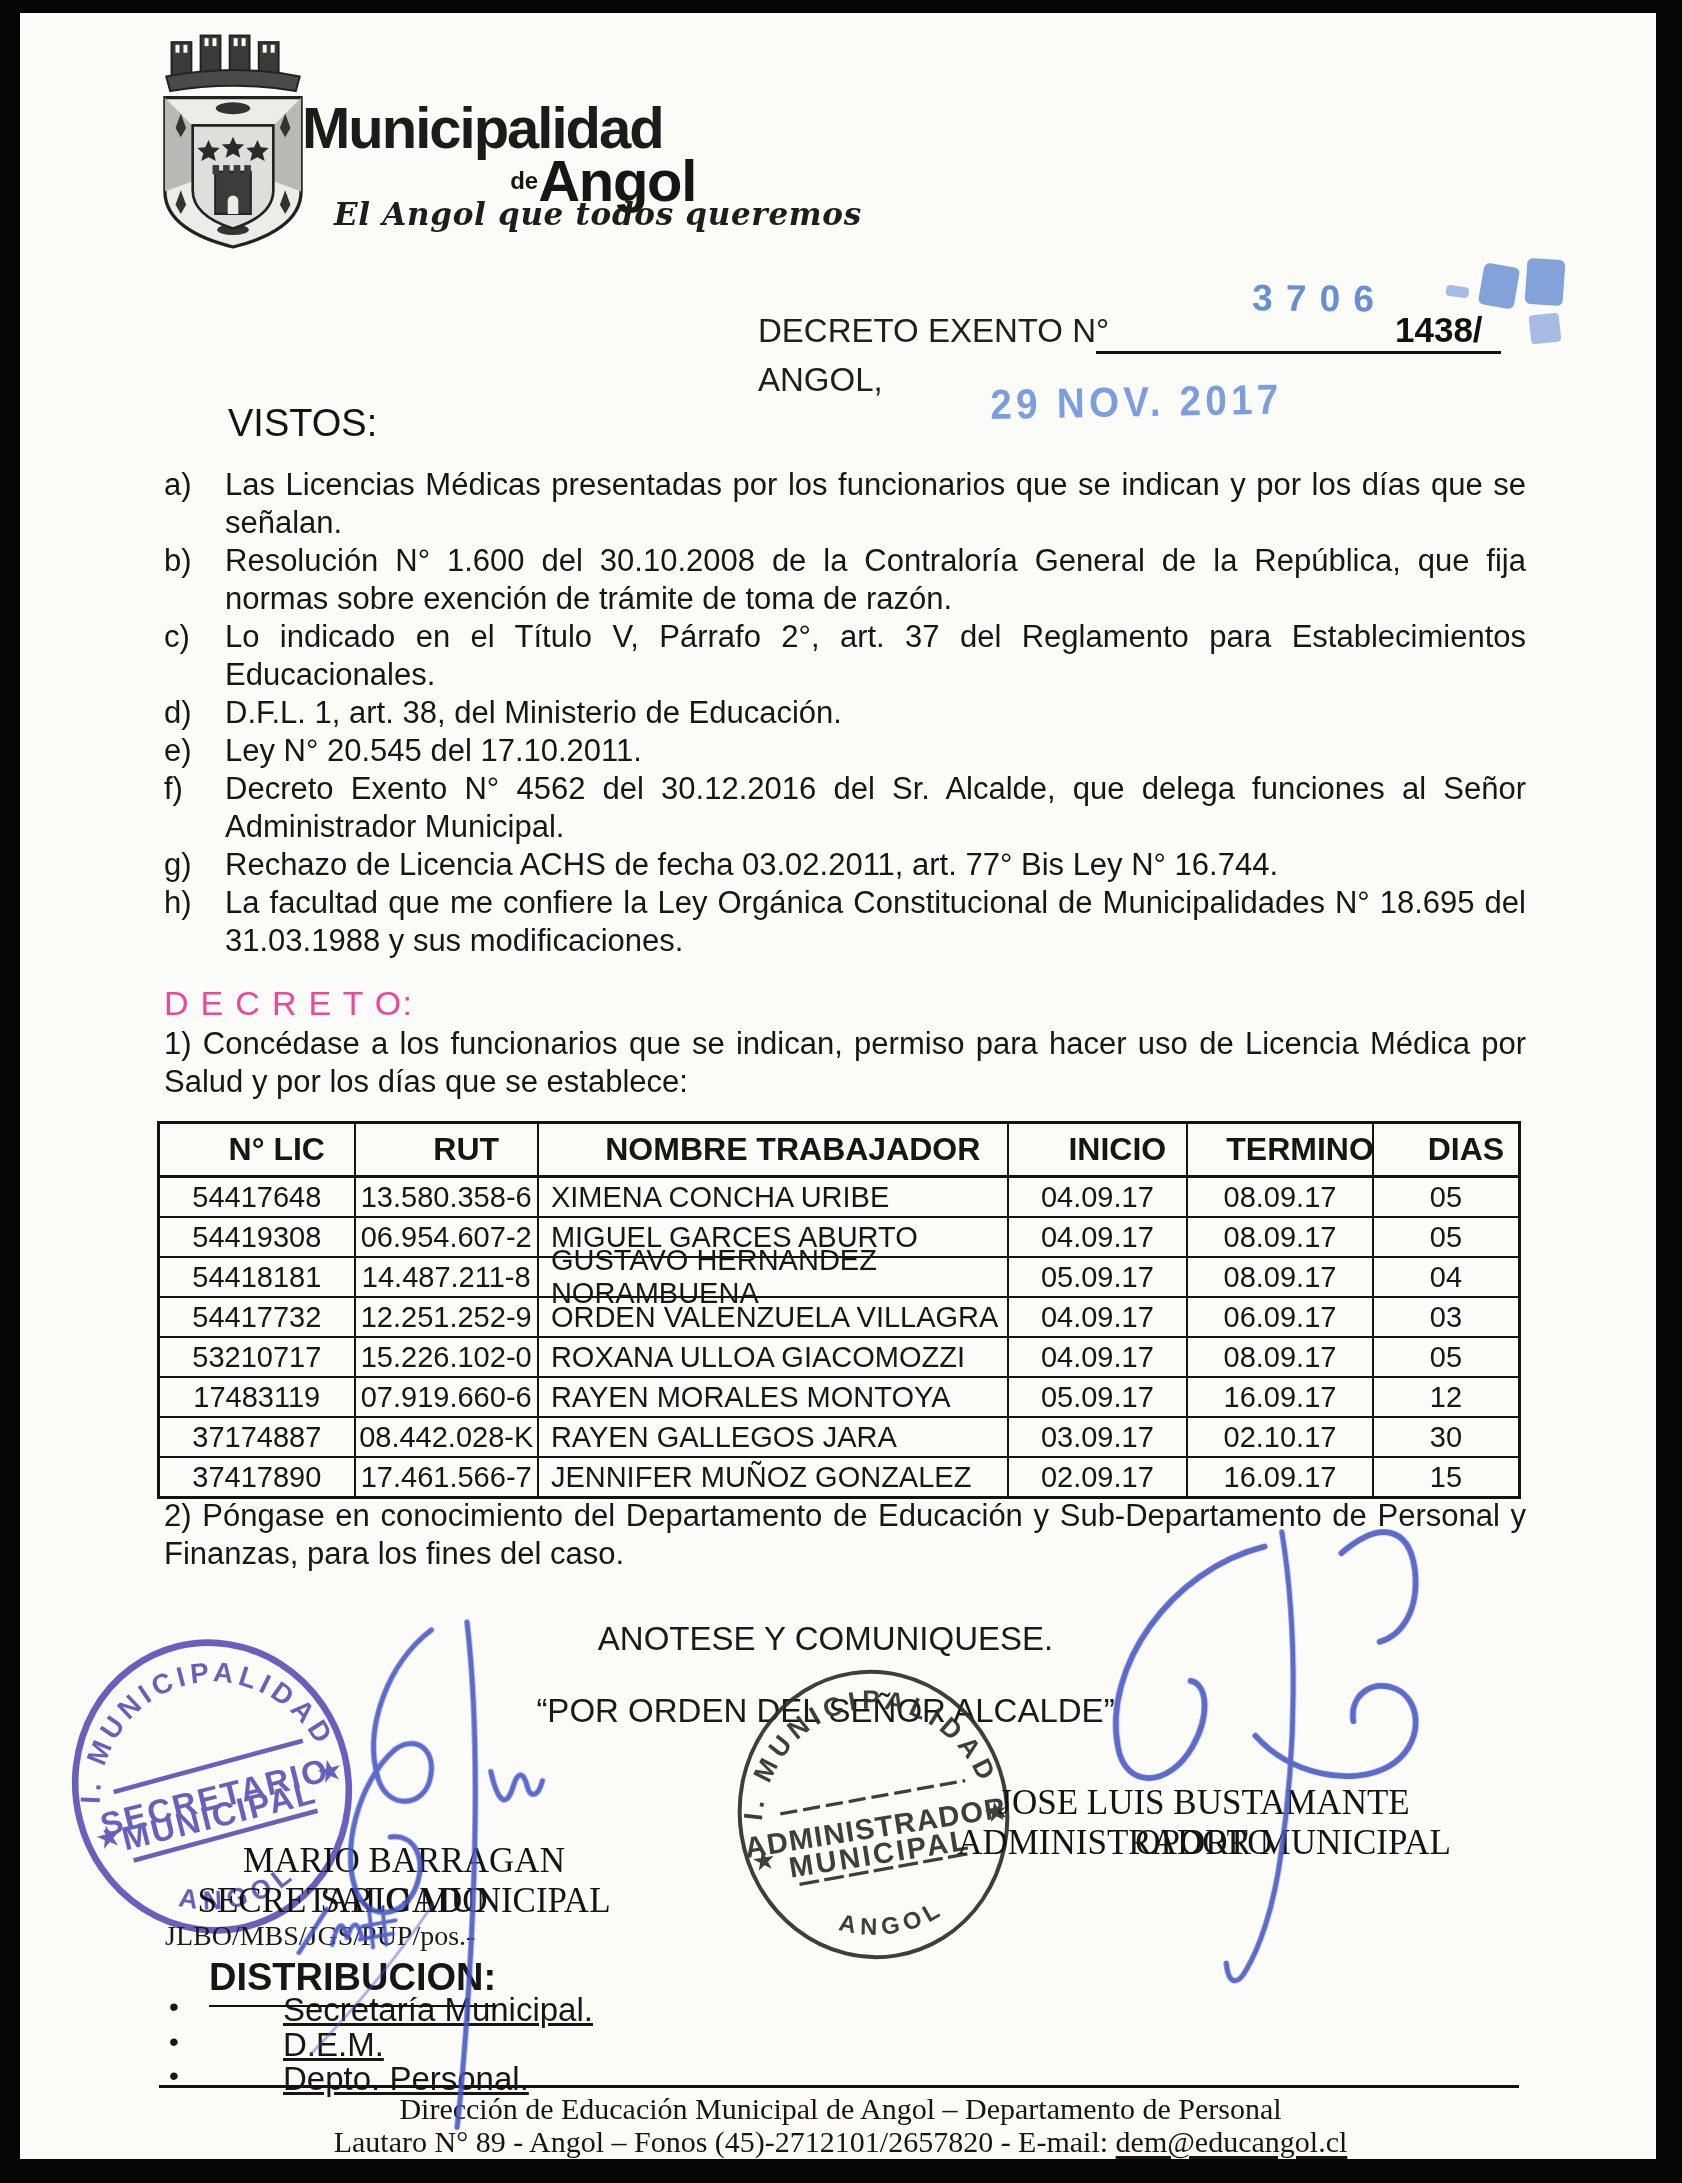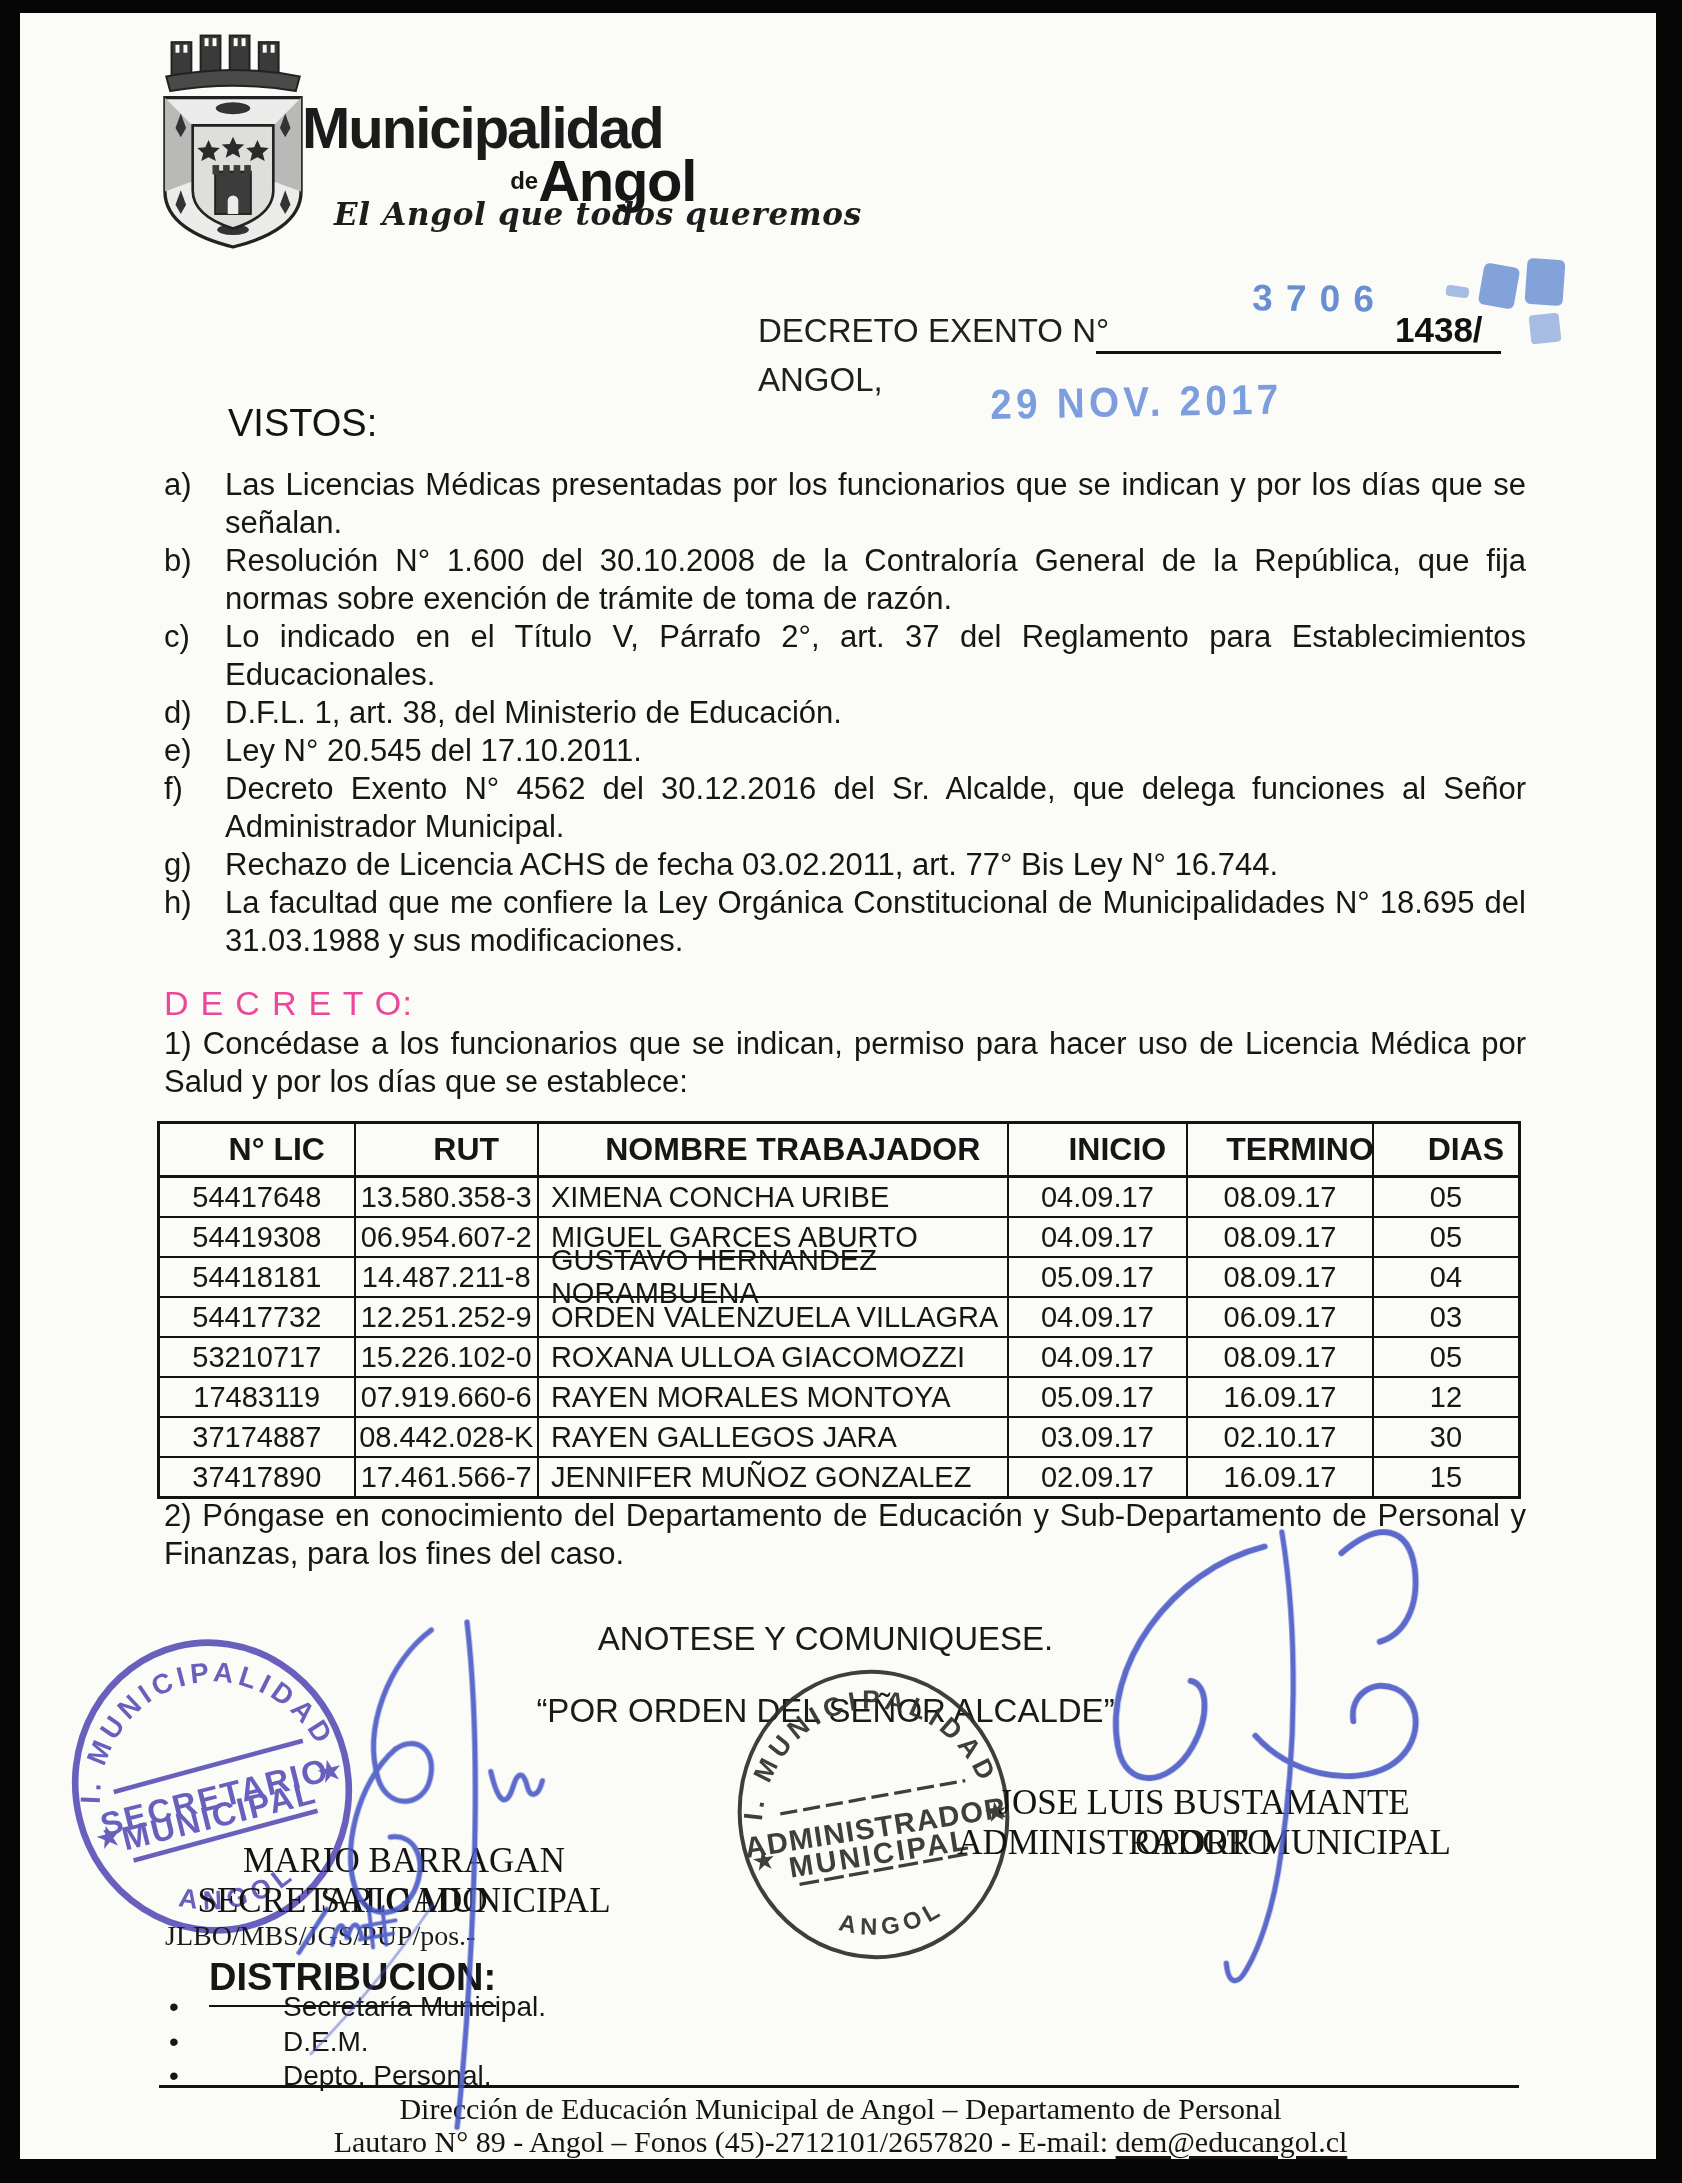--- a/index.html
+++ b/index.html
@@ -55,21 +55,21 @@
   .lic-table .cell:nth-child(6n){border-right:none;}
   .lic-table .hcell{font-weight:bold;font-size:32px;height:51px;border-bottom:3.3px solid #131313;padding-left:40px;}
   .lic-table .name{justify-content:flex-start;padding-left:12px;}
   .lic-table .row8{border-bottom:none;}
 
   
   .center-line{width:1323px;text-align:center;font-size:33px;color:#1a1a1a;}
   .serifname{font-family:"Liberation Serif",serif;font-size:35px;color:#141414;text-align:center;}
   .initials-line{font-family:"Liberation Serif",serif;font-size:28px;color:#1a1a1a;}
   .dist-title{font-size:38px;font-weight:bold;border-bottom:2.6px solid #111;display:inline-block;padding-bottom:6px;margin-left:44px;}
-  .dist-item{font-size:28px;}
+  .dist-item{font-size:33px;text-decoration:underline;}
   .dist-item::before{content:"•";position:absolute;left:-114px;font-size:28px;}
 
   
   .foot-rule{height:2.6px;background:#15120e;}
   .footer-text{font-family:"Liberation Serif",serif;font-size:30px;color:#181410;width:1363px;text-align:center;}
   .email{text-decoration:underline;text-decoration-thickness:2.6px;text-underline-offset:4px;}
 
   svg{overflow:visible;}
   .noevents{pointer-events:none;}
 </style>
@@ -188,21 +188,21 @@
 
 <div class="abs lic-table" style="left:157px;top:1121px;">
   <div class="cell hcell">N° LIC</div>
   <div class="cell hcell">RUT</div>
   <div class="cell hcell">NOMBRE TRABAJADOR</div>
   <div class="cell hcell">INICIO</div>
   <div class="cell hcell">TERMINO</div>
   <div class="cell hcell">DIAS</div>
 
   <div class="cell">54417648</div>
-  <div class="cell">13.580.358-3</div>
+  <div class="cell">13.580.358-6</div>
   <div class="cell name">XIMENA CONCHA URIBE</div>
   <div class="cell">04.09.17</div>
   <div class="cell">08.09.17</div>
   <div class="cell">05</div>
 
   <div class="cell">54419308</div>
   <div class="cell">06.954.607-2</div>
   <div class="cell name">MIGUEL GARCES ABURTO</div>
   <div class="cell">04.09.17</div>
   <div class="cell">08.09.17</div>

